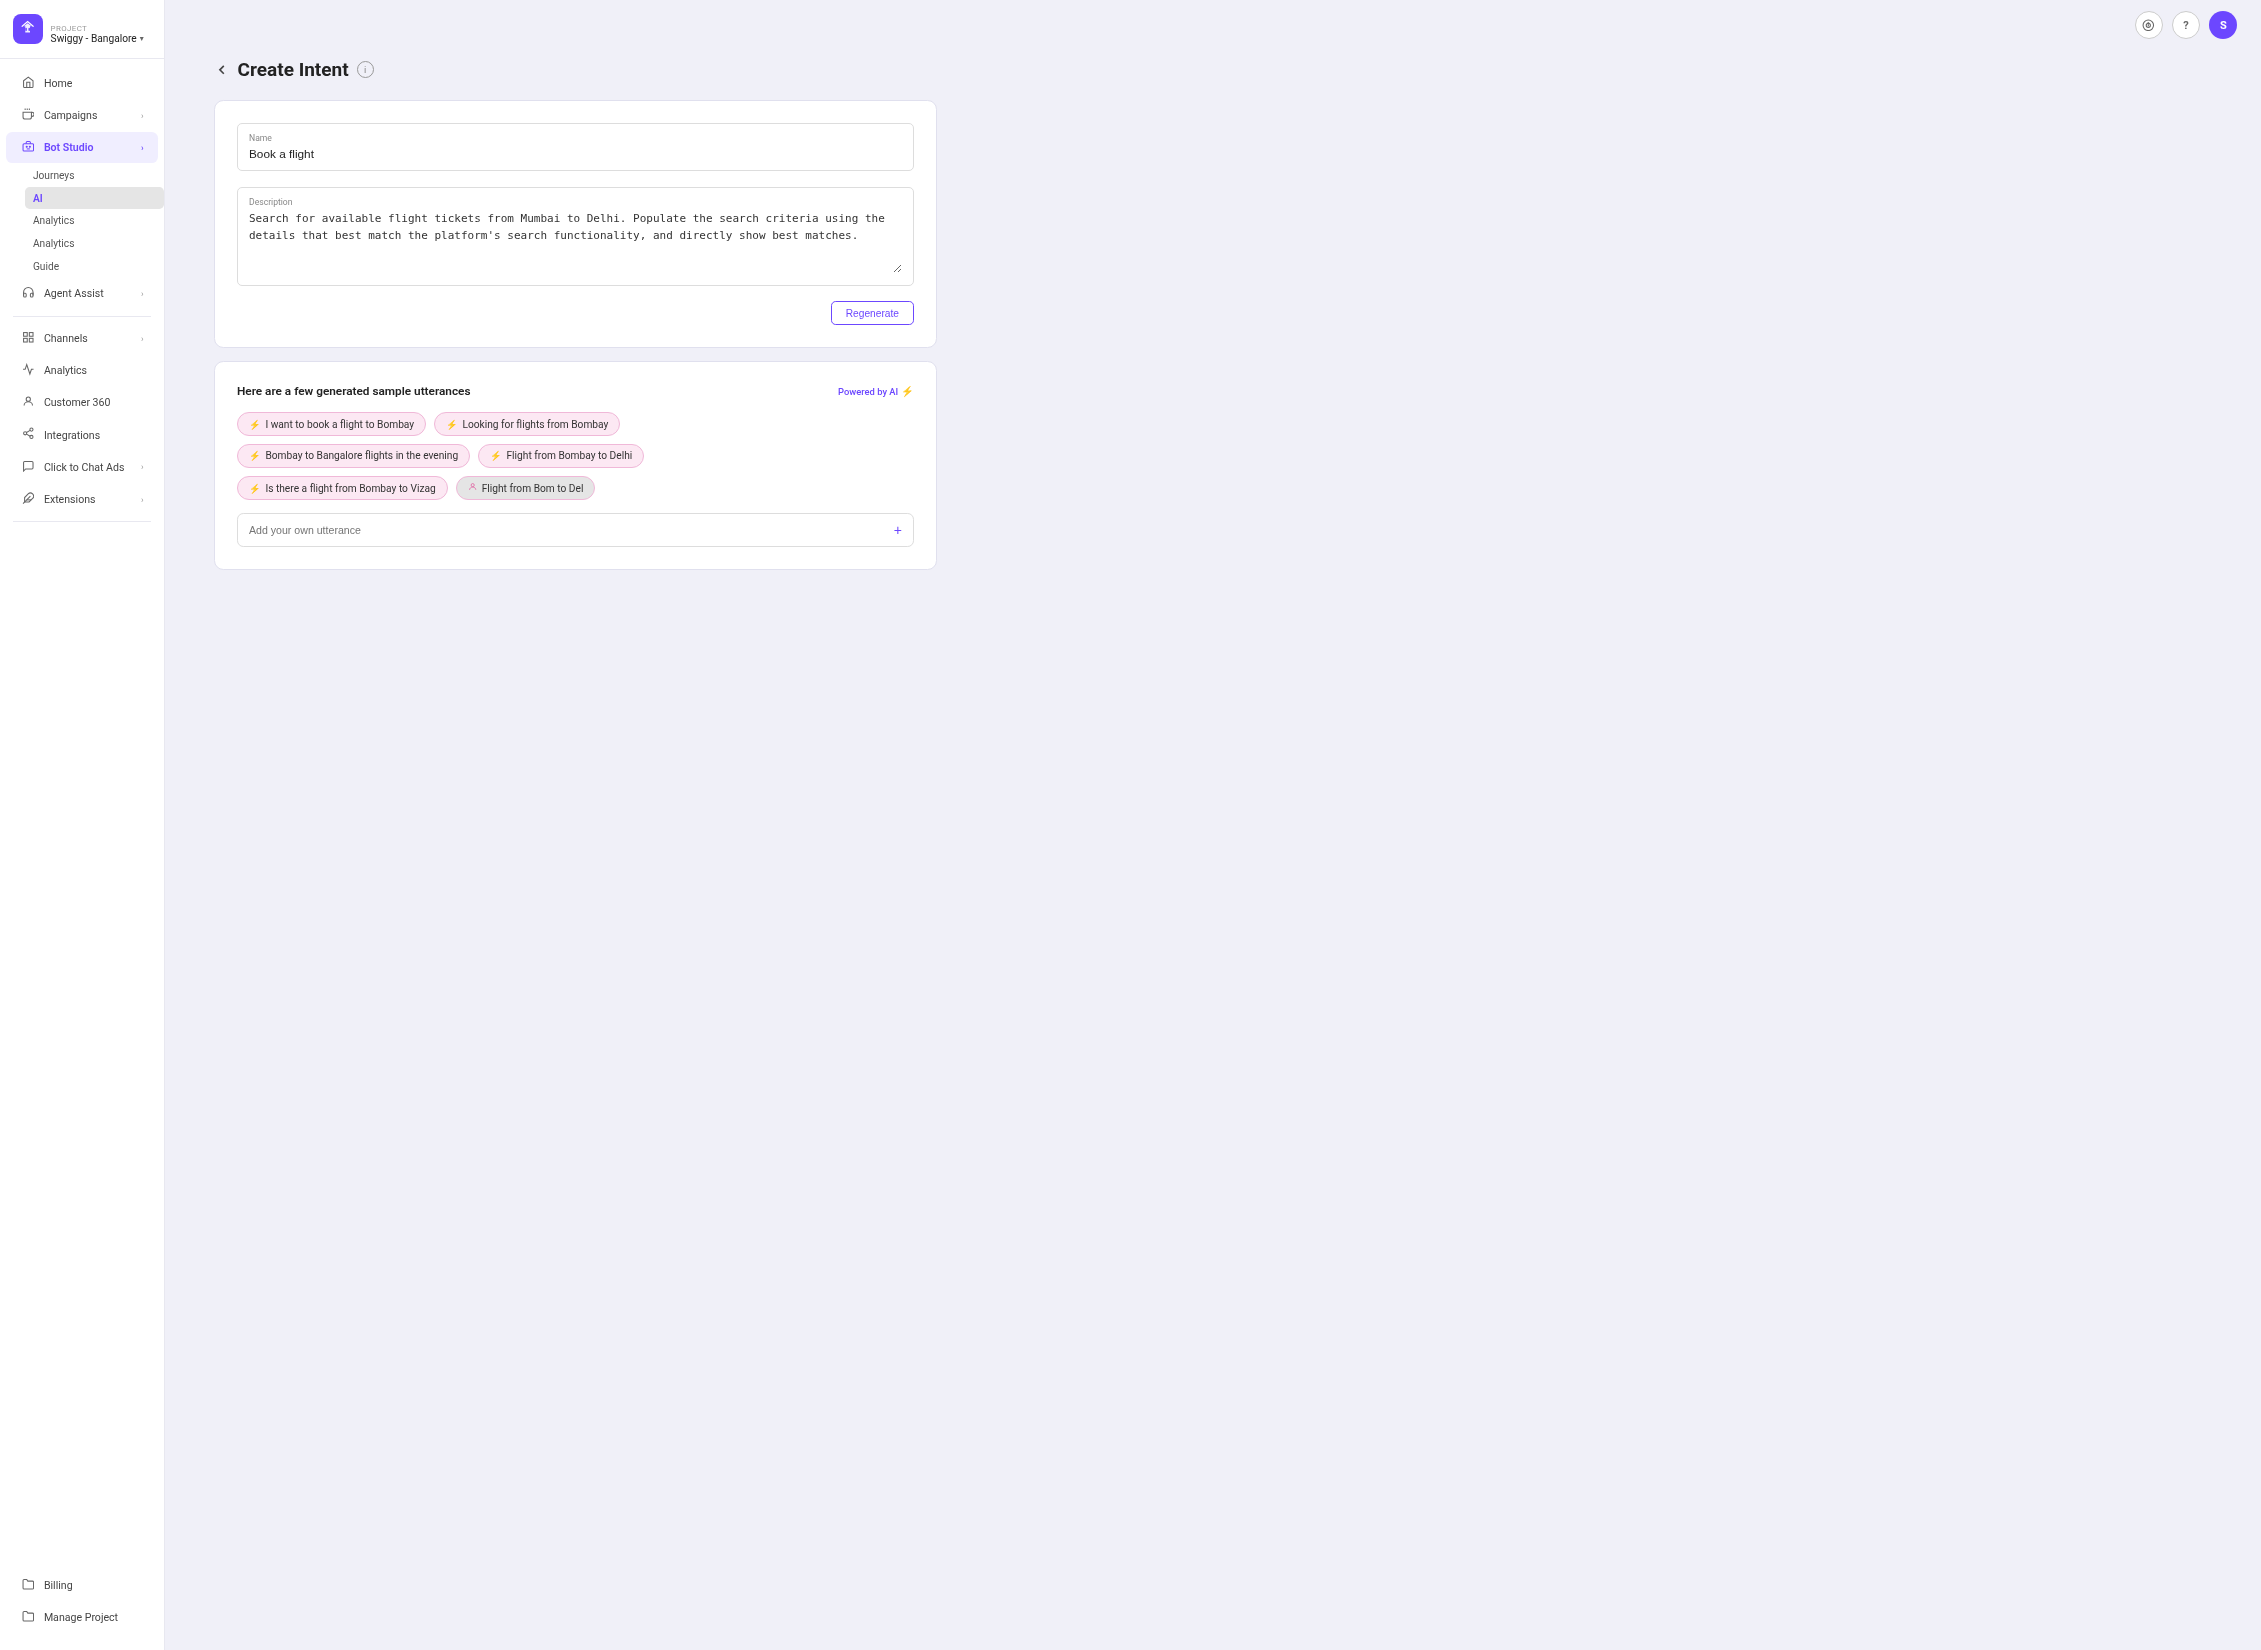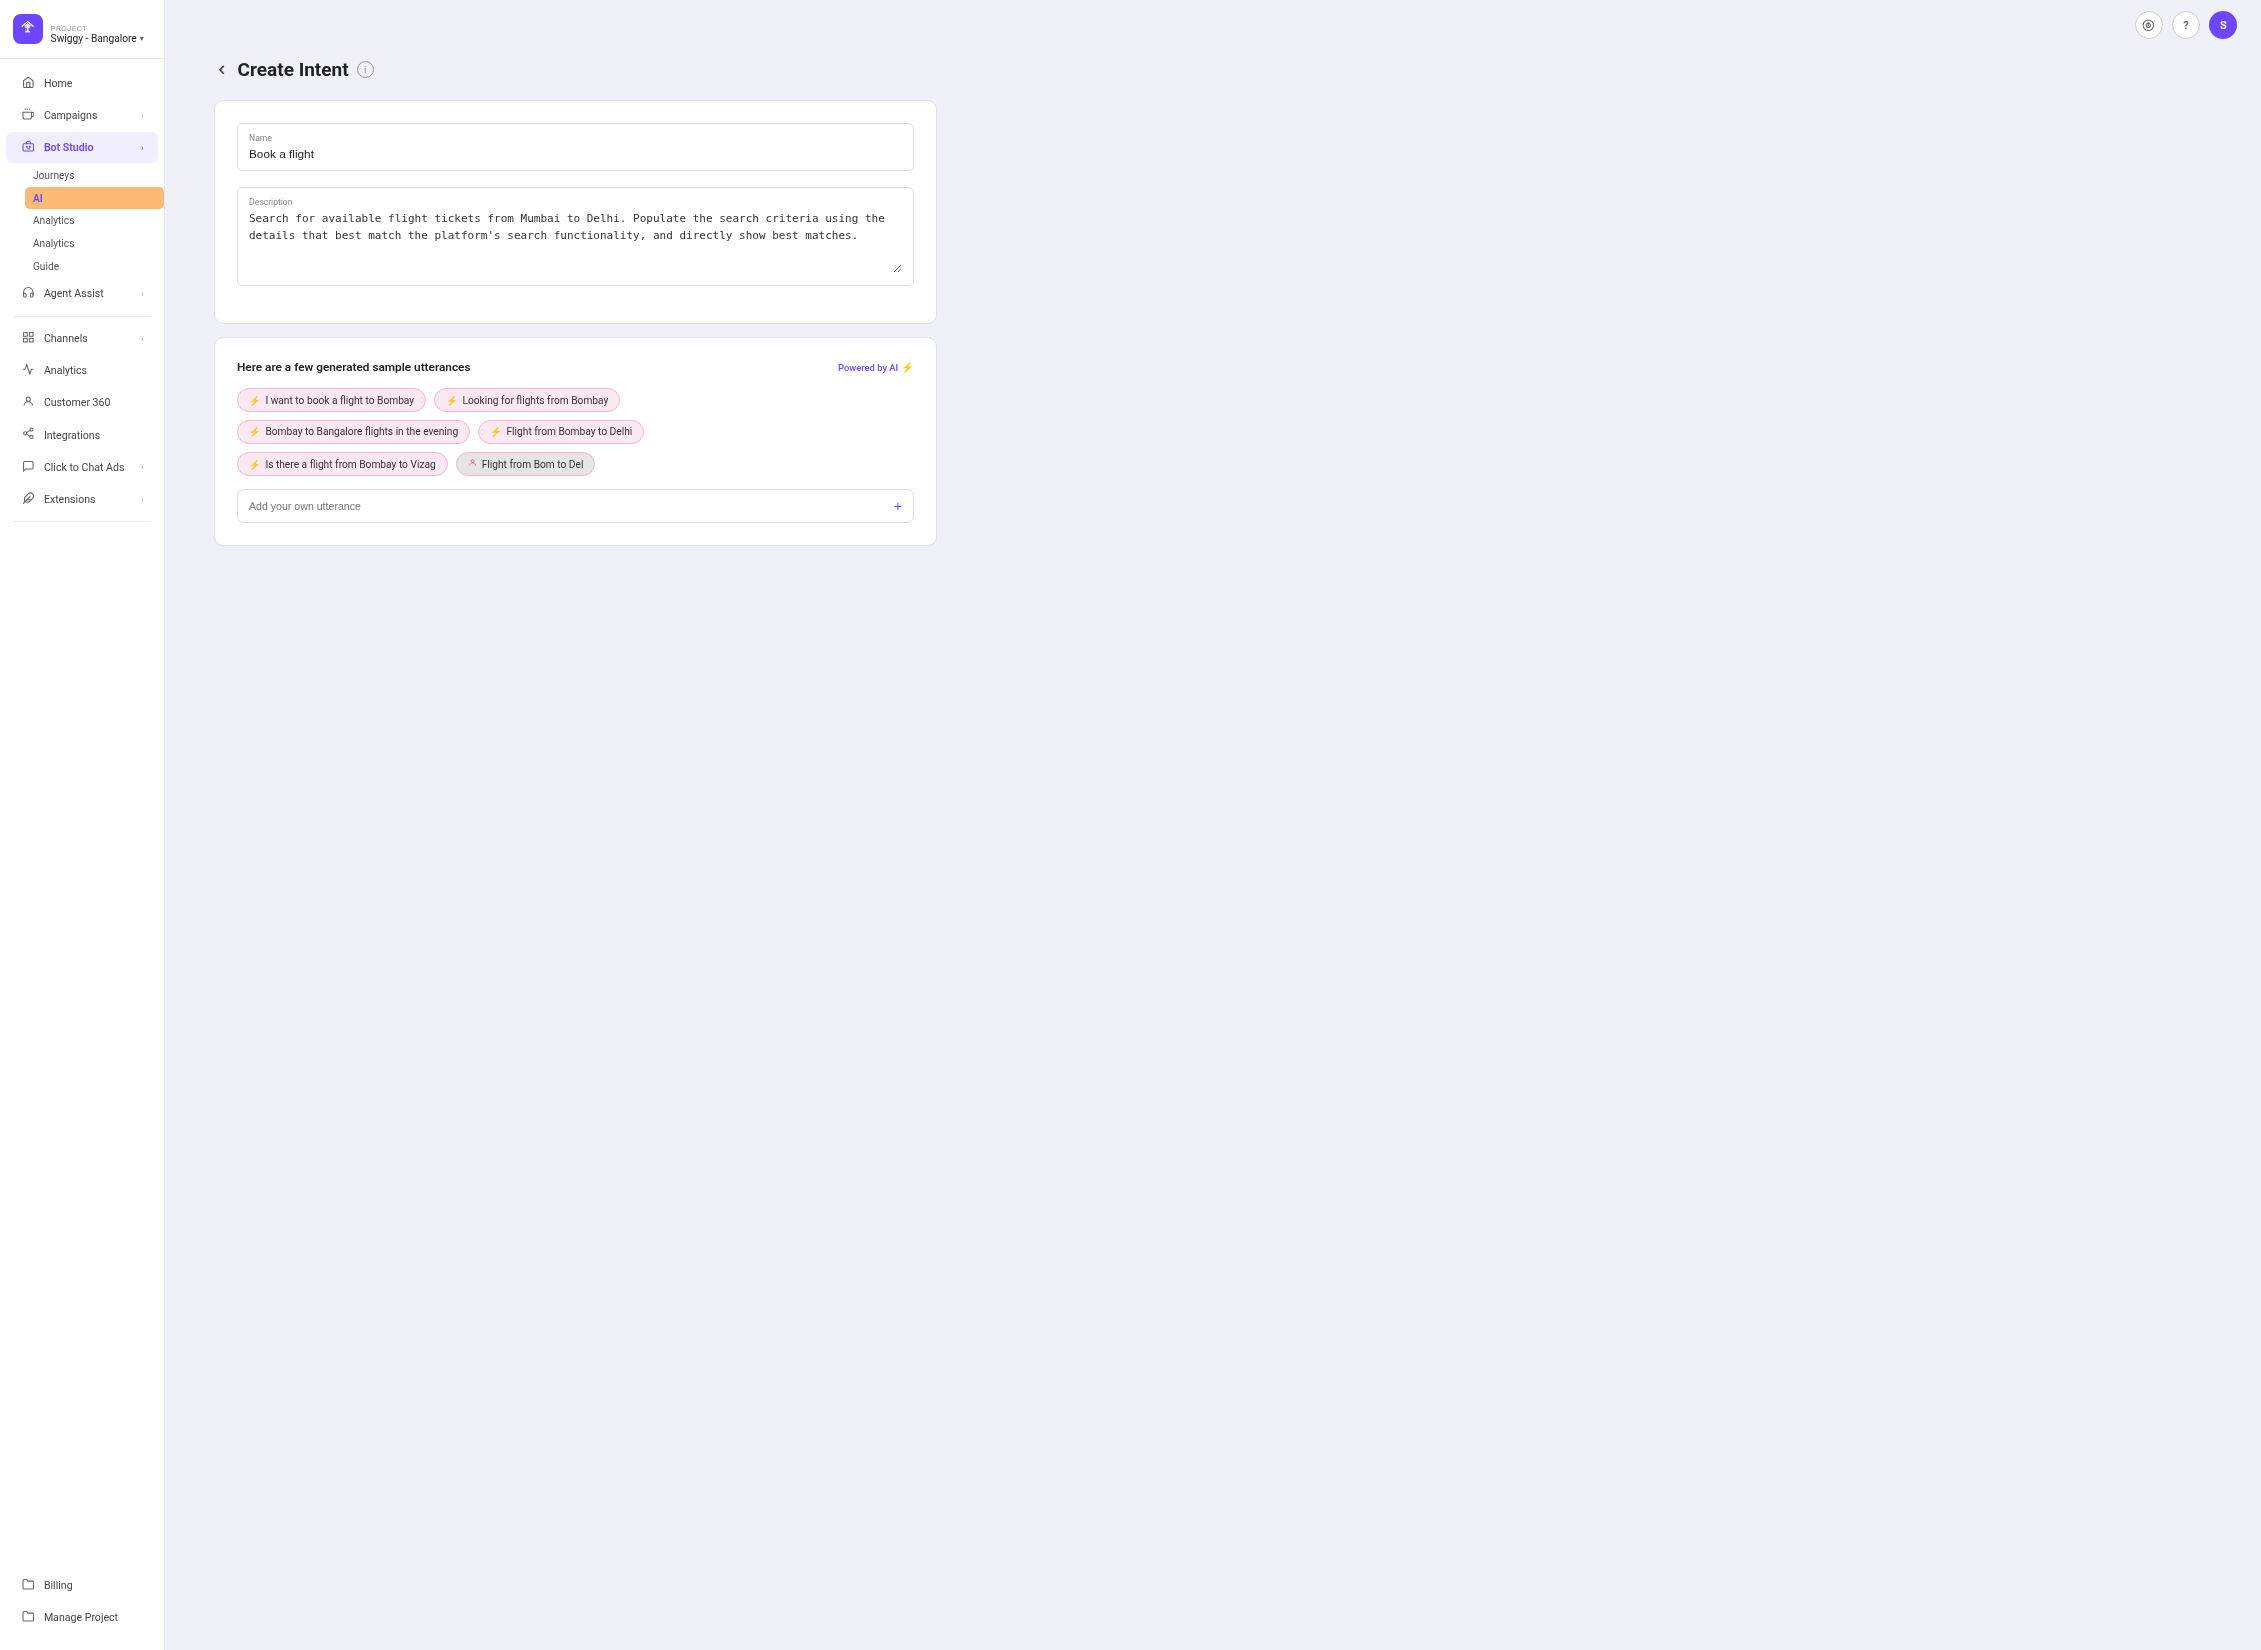--- a/index.html
+++ b/index.html
@@ -54,21 +54,21 @@
 
     .sub-nav { padding-left: 25px; }
     .sub-nav-item {
       padding: 5.5px 14px 5.5px 7.9px;
       font-size: 10.2px;
       color: #555;
       cursor: pointer;
       border-radius: 4.7px;
       margin: 0.8px 0;
     }
-    .sub-nav-item.active { background: #fdba74; color: #6c47ff; font-weight: 600; }
+    .sub-nav-item.active { background: #e5e5e5; color: #6c47ff; font-weight: 600; }
 
     .sidebar-divider { height: 0.8px; background: #e8e8f0; margin: 6.3px 12.6px; }
 
     .sidebar-bottom { padding: 7.9px 0 15.7px; }
 
     
     .main-content {
       flex: 1;
       display: flex;
       flex-direction: column;
@@ -524,20 +524,23 @@
         </div>
       </div>
 
       <div class="form-group">
         <div class="field-wrapper">
           <div class="field-label">Description</div>
           <textarea class="form-textarea" style="border: none; padding: 0px; font-size: 11px; min-height: 63px;">Search for available flight tickets from Mumbai to Delhi. Populate the search criteria using the details that best match the platform's search functionality, and directly show best matches.</textarea>
         </div>
       </div>
 
+      <div class="regenerate-row">
+        <button class="regenerate-btn">Regenerate</button>
+      </div>
     </div>
 
     <div class="card">
       <div class="utterances-header">
         <span class="utterances-title">Here are a few generated sample utterances</span>
         <span class="powered-by">
           <span>Powered by AI</span>
           <span class="ai-bolt">⚡</span>
         </span>
       </div>

